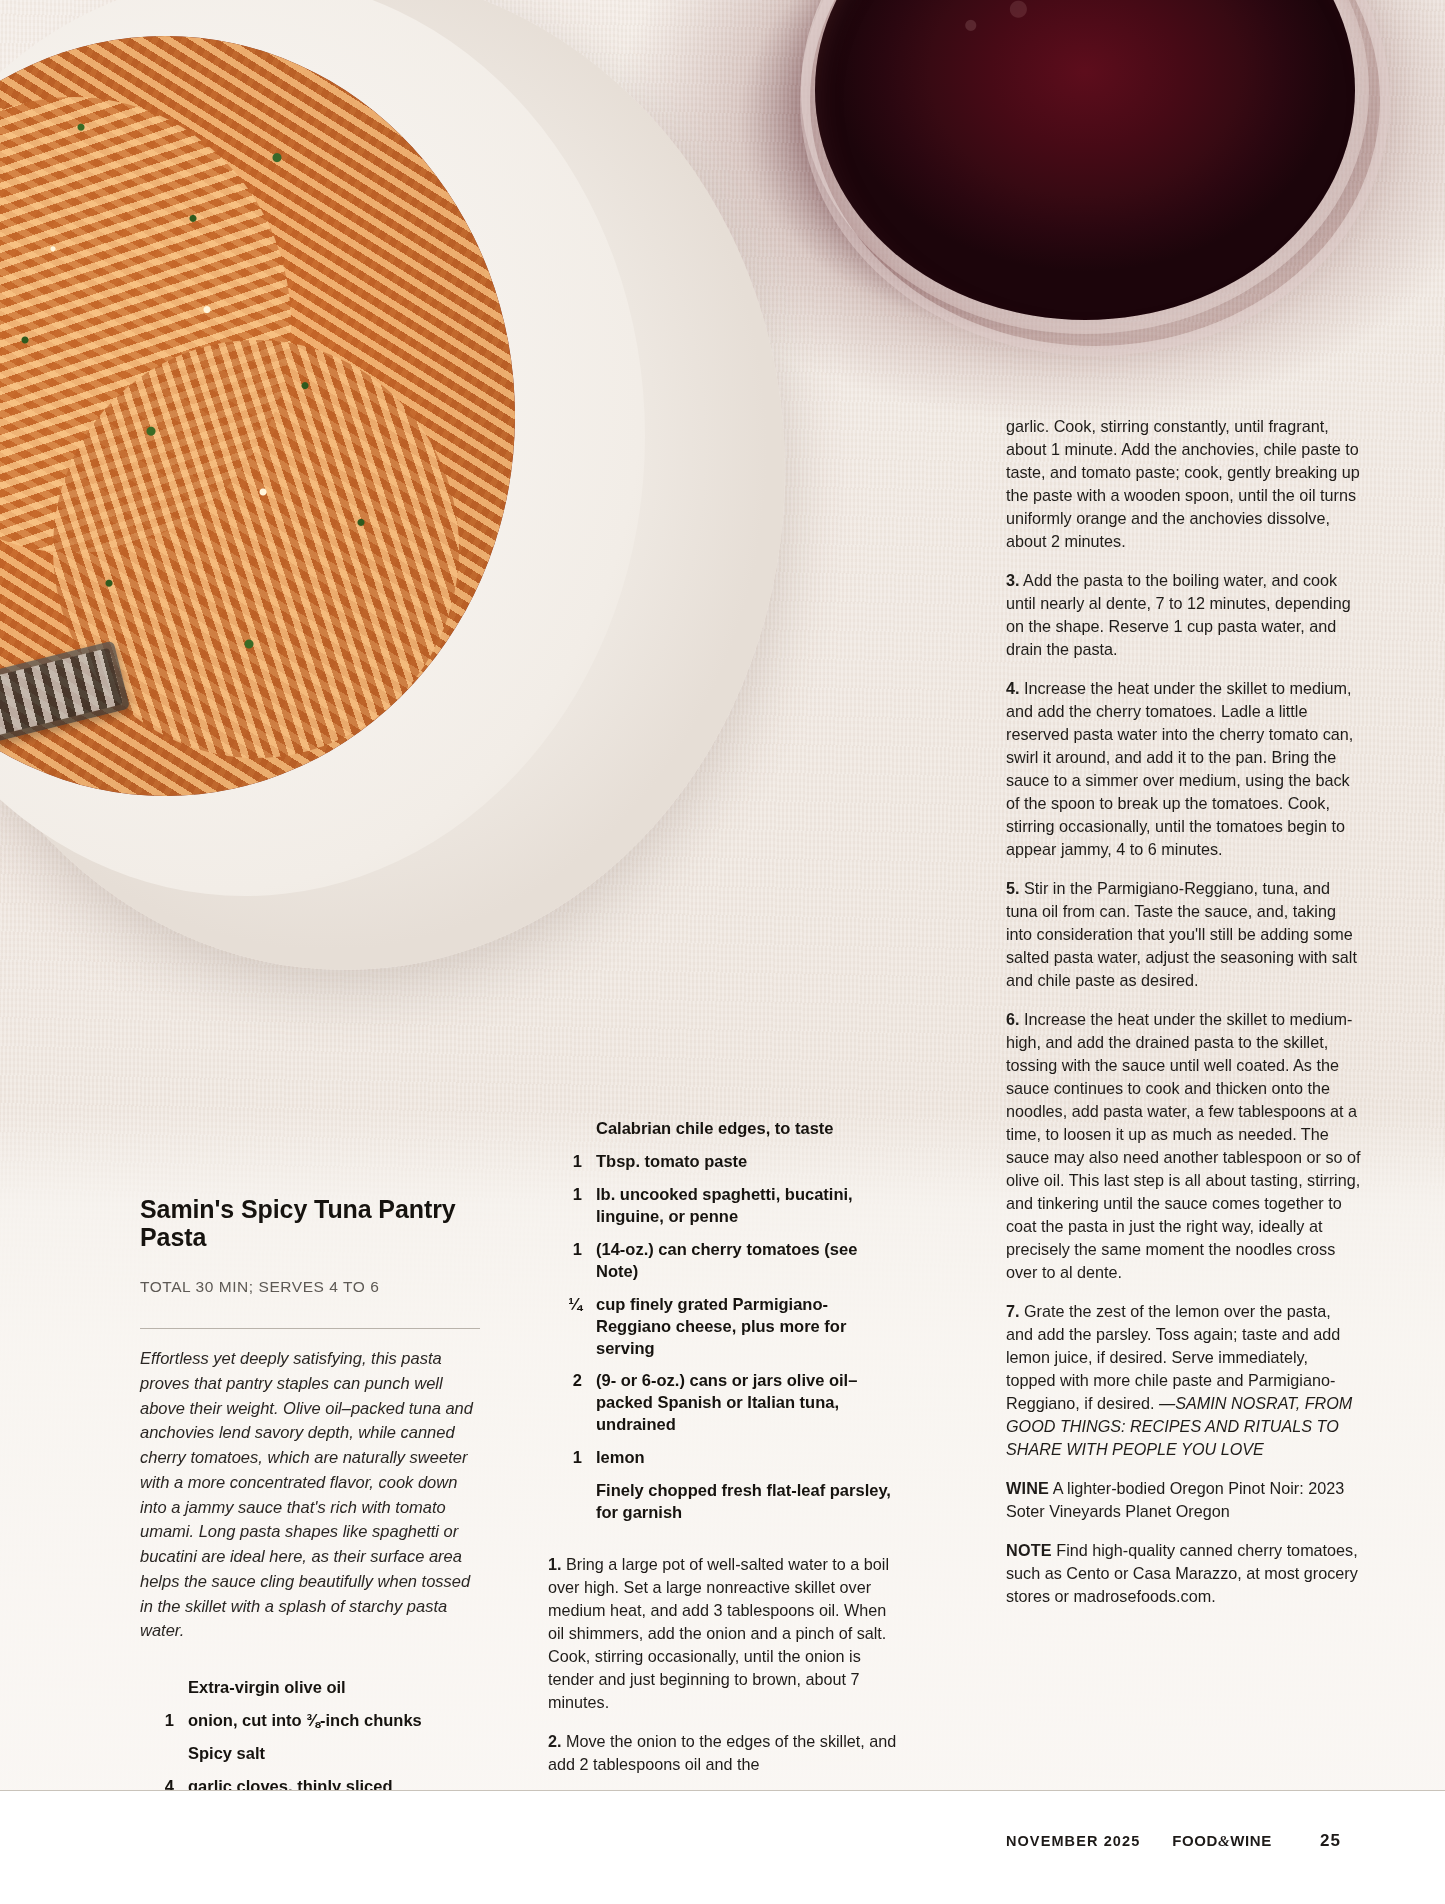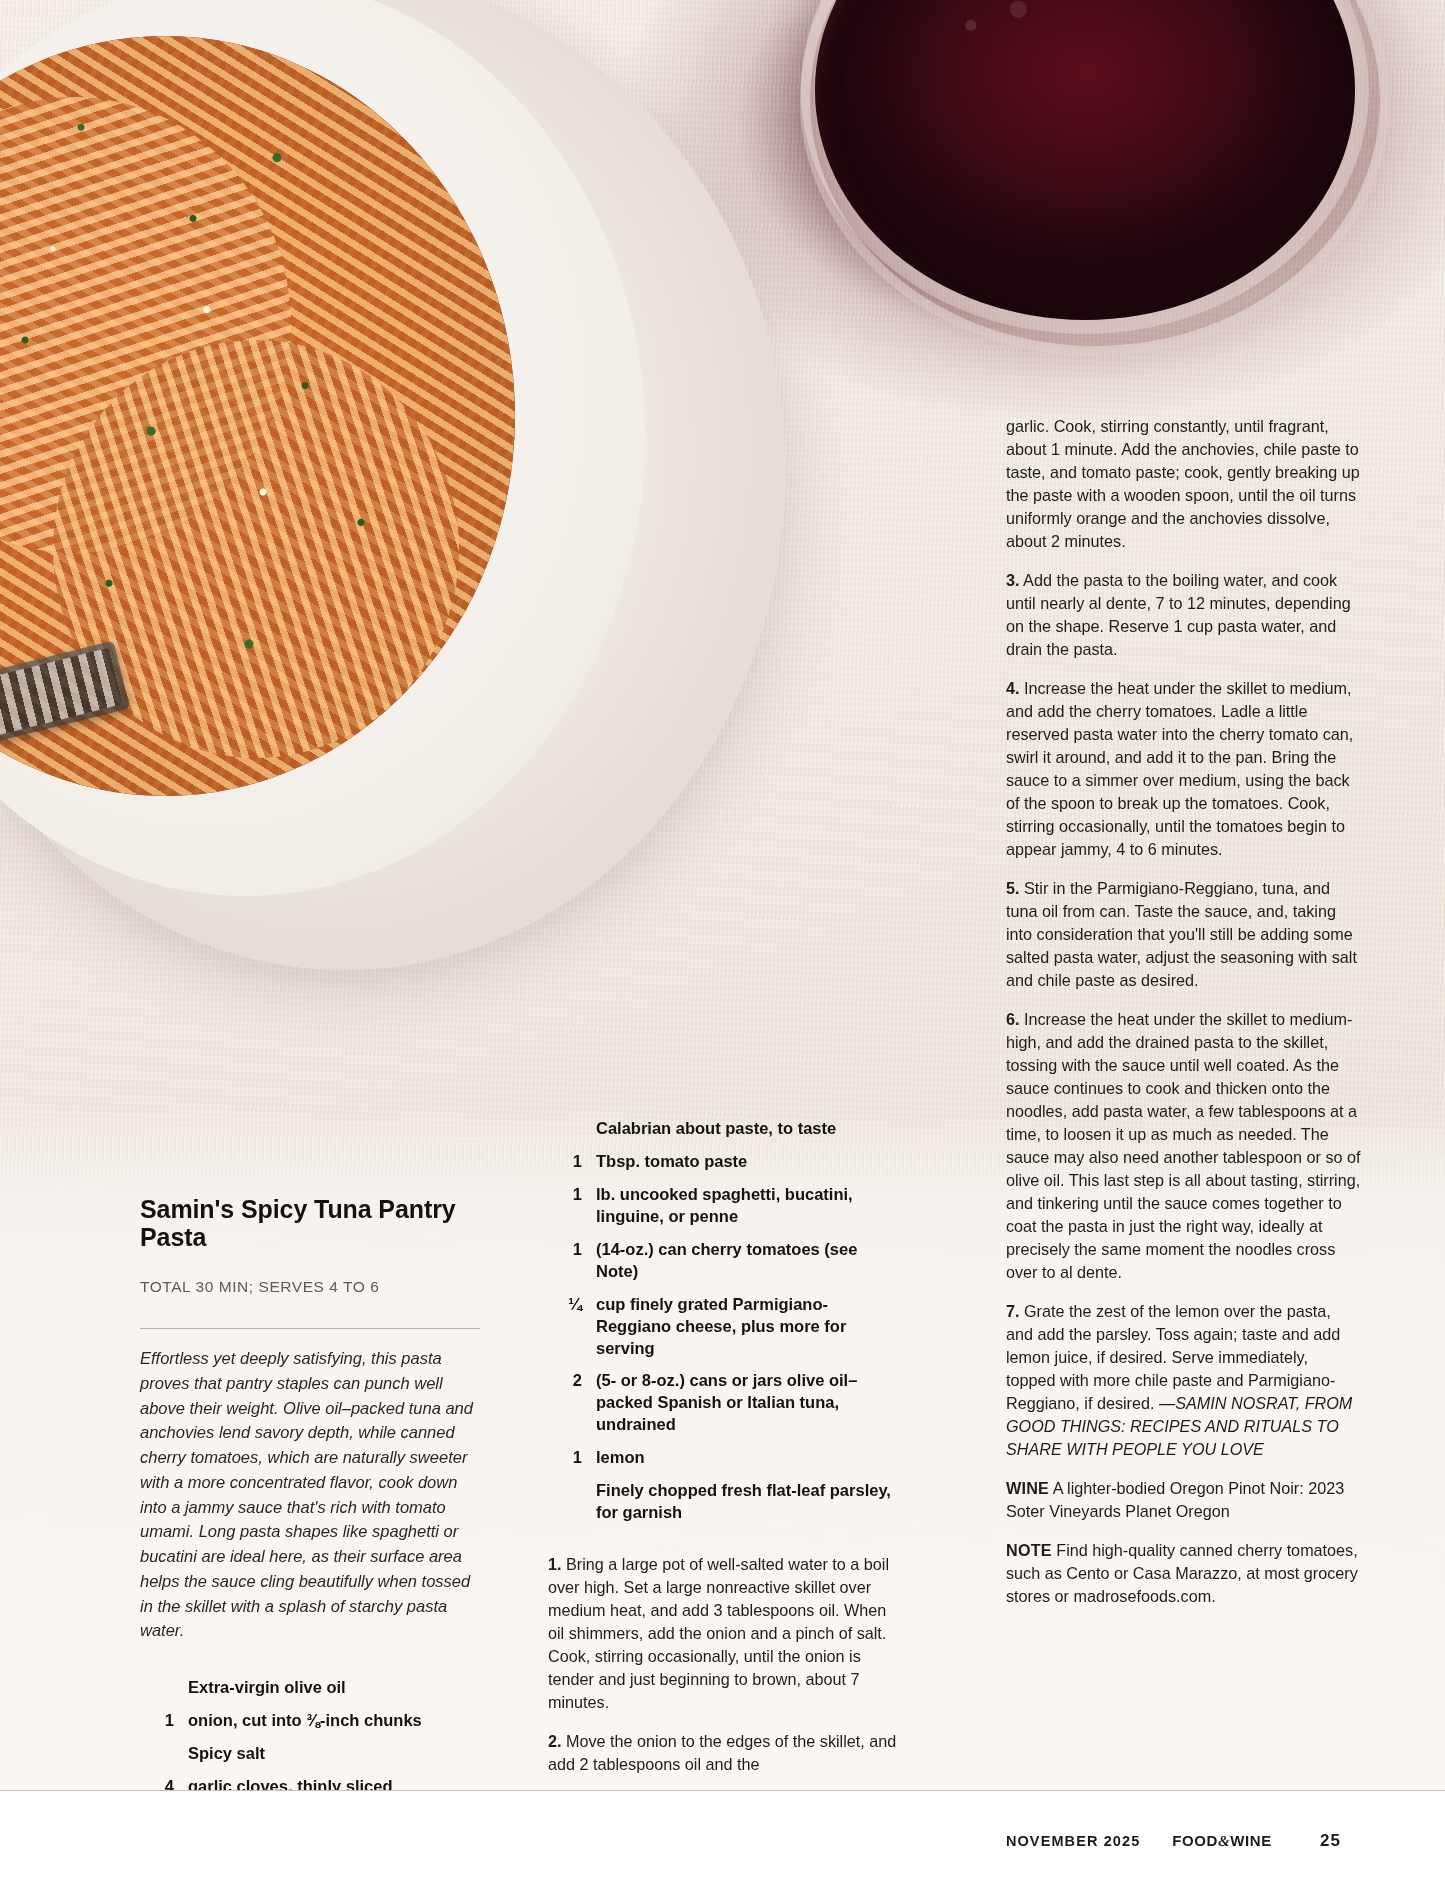--- a/index.html
+++ b/index.html
@@ -309,41 +309,41 @@
         <span class="qty">2</span>
         <span class="txt">anchovy fillets, roughly chopped</span>
       </li>
     </ul>
   </div>
 
   <div class="col" id="col-mid">
     <ul class="ing-list">
       <li class="ing">
         <span class="qty"></span>
-        <span class="txt">Calabrian about paste, to taste</span>
+        <span class="txt">Calabrian chile edges, to taste</span>
       </li>
       <li class="ing">
         <span class="qty">1</span>
         <span class="txt">Tbsp. tomato paste</span>
       </li>
       <li class="ing">
         <span class="qty">1</span>
         <span class="txt">lb. uncooked spaghetti, bucatini, linguine, or penne</span>
       </li>
       <li class="ing">
         <span class="qty">1</span>
         <span class="txt">(14-oz.) can cherry tomatoes (see Note)</span>
       </li>
       <li class="ing">
         <span class="qty">¼</span>
         <span class="txt">cup finely grated Parmigiano-Reggiano cheese, plus more for serving</span>
       </li>
       <li class="ing">
         <span class="qty">2</span>
-        <span class="txt">(5- or 8-oz.) cans or jars olive oil–packed Spanish or Italian tuna, undrained</span>
+        <span class="txt">(9- or 6-oz.) cans or jars olive oil–packed Spanish or Italian tuna, undrained</span>
       </li>
       <li class="ing">
         <span class="qty">1</span>
         <span class="txt">lemon</span>
       </li>
       <li class="ing">
         <span class="qty"></span>
         <span class="txt">Finely chopped fresh flat-leaf parsley, for garnish</span>
       </li>
     </ul>

